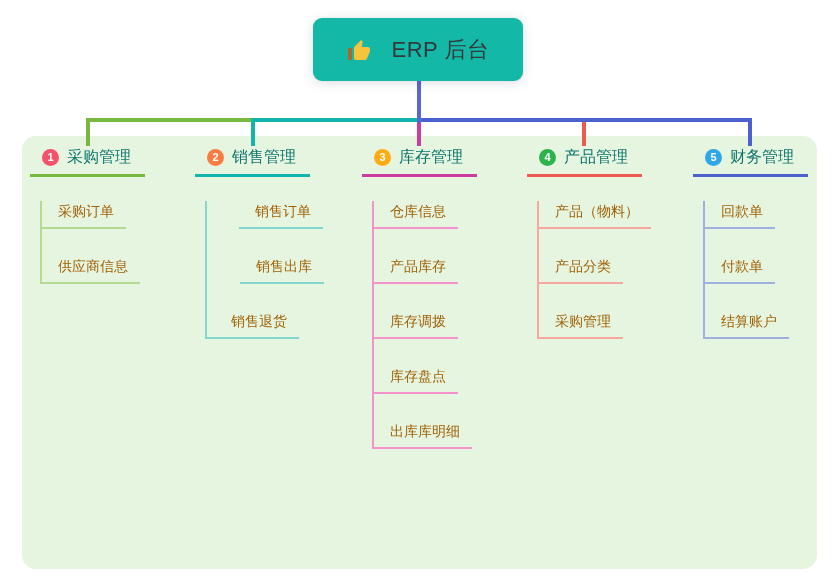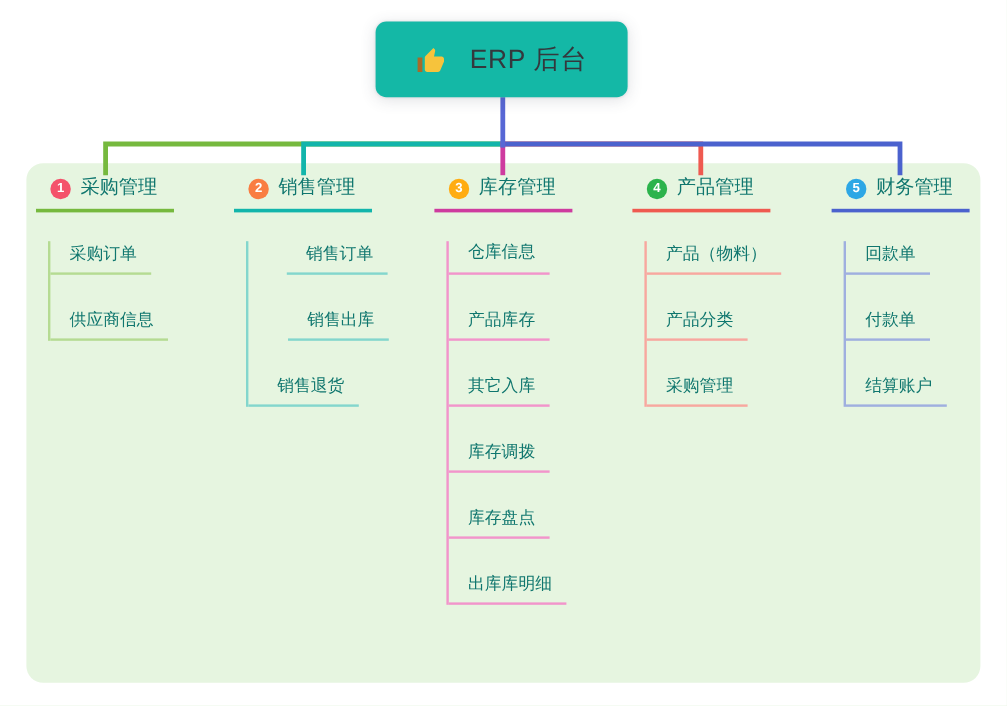--- a/index.html
+++ b/index.html
@@ -44,21 +44,21 @@
   }
   .branch-label{
     font-size:16px;font-weight:500;color:#0f766e;line-height:22px;white-space:nowrap;
   }
   .branch-items{
     margin-left:10px;border-left:2px solid #ccc;width:max-content;
   }
   .sub-item{
     width:max-content;margin-top:27px;padding:0 12px 6px 16px;
     border-bottom:2px solid #ccc;
-    font-size:14px;line-height:20px;color:#0f766e;white-space:nowrap;
+    font-size:14px;line-height:20px;color:#a16207;white-space:nowrap;
   }
   .sub-item:first-child{margin-top:24px;}
 </style>
 </head>
 <body>
 
 <div class="panel" style="background: rgb(230, 245, 224);"></div>
 
 <svg class="edges" width="839" height="588">
   <path class="edge edge-0" d="M419 120 H88  V146" fill="none" stroke-width="4" stroke="#76b93e"></path>
@@ -100,23 +100,22 @@
         <div class="sub-item" style="border-bottom-color: rgb(131, 214, 205); margin-left: 33px;">销售出库</div>
         <div class="sub-item" style="border-bottom-color: rgb(131, 214, 205); padding-left: 24px;">销售退货</div>
       </div>
     </div>
     <div class="branch branch-pos-3">
       <div class="branch-head" style="border-bottom-color: rgb(206, 59, 159);">
         <span class="badge" style="background: rgb(255, 172, 18);">3</span>
         <span class="branch-label">库存管理</span>
       </div>
       <div class="branch-items" style="border-left-color: rgb(242, 148, 203);">
-        <div class="sub-item" style="border-bottom-color: rgb(242, 148, 203); font-family: Liberation Serif, serif;">仓库信息</div>
+        <div class="sub-item" style="border-bottom-color: rgb(242, 148, 203);">仓库信息</div>
         <div class="sub-item" style="border-bottom-color: rgb(242, 148, 203);">产品库存</div>
-        <div class="sub-item" style="border-bottom-color: rgb(242, 148, 203);">其它入库</div>
         <div class="sub-item" style="border-bottom-color: rgb(242, 148, 203);">库存调拨</div>
         <div class="sub-item" style="border-bottom-color: rgb(242, 148, 203);">库存盘点</div>
         <div class="sub-item" style="border-bottom-color: rgb(242, 148, 203);">出库库明细</div>
       </div>
     </div>
     <div class="branch branch-pos-4">
       <div class="branch-head" style="border-bottom-color: rgb(239, 90, 80);">
         <span class="badge" style="background: rgb(44, 179, 76);">4</span>
         <span class="branch-label">产品管理</span>
       </div>

